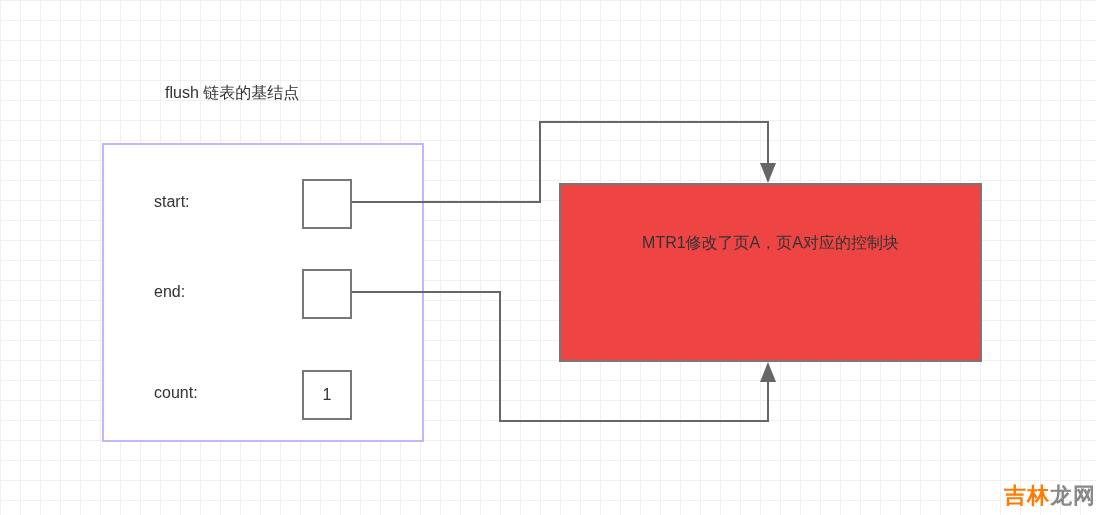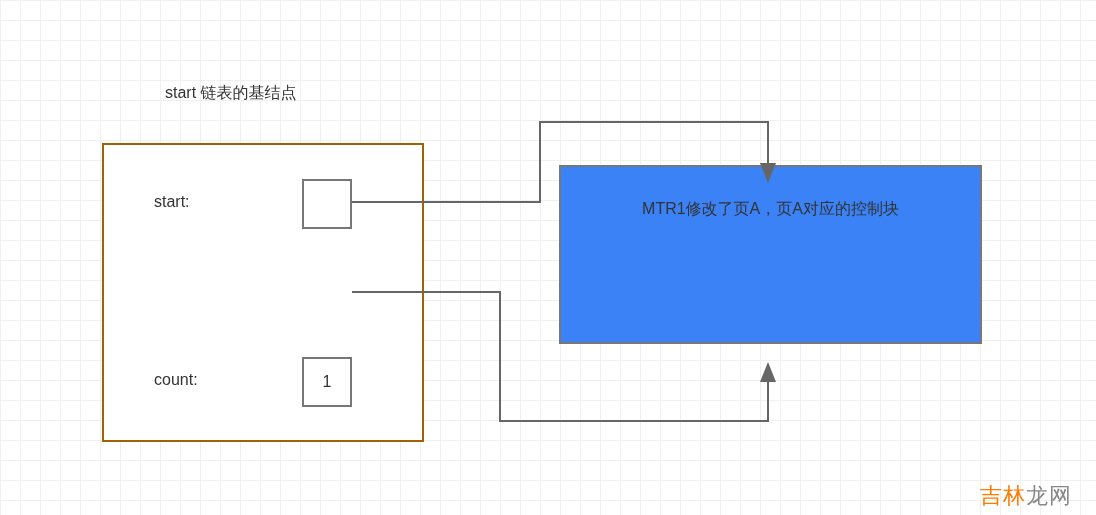--- a/index.html
+++ b/index.html
@@ -21,21 +21,21 @@
     position: absolute;
     left: 165px;
     top: 83px;
   }
   .basenode {
     position: absolute;
     left: 102px;
     top: 143px;
     width: 322px;
     height: 299px;
-    border: 2px solid #a16207;
+    border: 2px solid #c4b5fd;
     background: #fff;
   }
   .row {
     position: absolute;
     left: 0;
     width: 100%;
     height: 50px;
   }
   .row-label {
     position: absolute;
@@ -50,62 +50,68 @@
     height: 50px;
     border: 2px solid #777;
     background: #fff;
     display: flex;
     align-items: center;
     justify-content: center;
   }
   .cblock {
     position: absolute;
     left: 559px;
-    top: 165px;
+    top: 183px;
     width: 423px;
     height: 179px;
     border: 2px solid #777;
-    background: #3b82f6;
-    padding: 16px;
+    background: #ef4444;
+    padding: 32px;
   }
   .cb-line {
     text-align: center;
     margin: 16px 0;
   }
   svg.connectors {
     position: absolute;
     left: 0; top: 0;
     width: 1096px;
     height: 515px;
     pointer-events: none;
   }
   .watermark {
     position: absolute;
-    right: 24px;
+    right: 0;
     bottom: 4px;
     font-size: 22px;
-    font-weight: normal;
+    font-weight: bold;
     letter-spacing: 1px;
   }
   .wm-orange { color: #ff7a00; }
   .wm-gray { color: #888; }
 </style>
 </head>
 <body>
 
-<div class="title">start 链表的基结点</div>
+<div class="title">flush 链表的基结点</div>
 
 <div class="basenode">
   <div class="row" style="top:34px">
     <div class="row-label">start:</div>
     <div class="small-box">
       <span></span>
     </div>
   </div>
-  <div class="row" style="top:212px">
+  <div class="row" style="top:124px">
+    <div class="row-label">end:</div>
+    <div class="small-box">
+      <span></span>
+    </div>
+  </div>
+  <div class="row" style="top:225px">
     <div class="row-label">count:</div>
     <div class="small-box">
       <span>1</span>
     </div>
   </div>
 </div>
 
 <div class="cblock">
   <div class="cb-line">MTR1修改了页A，页A对应的控制块</div>
 </div>

